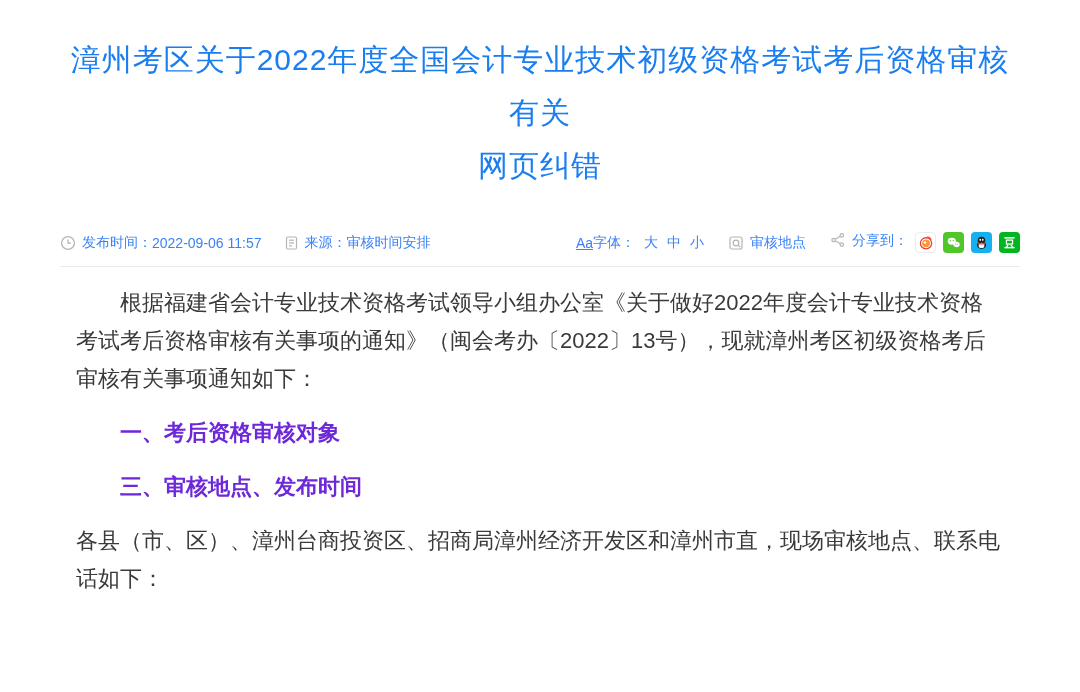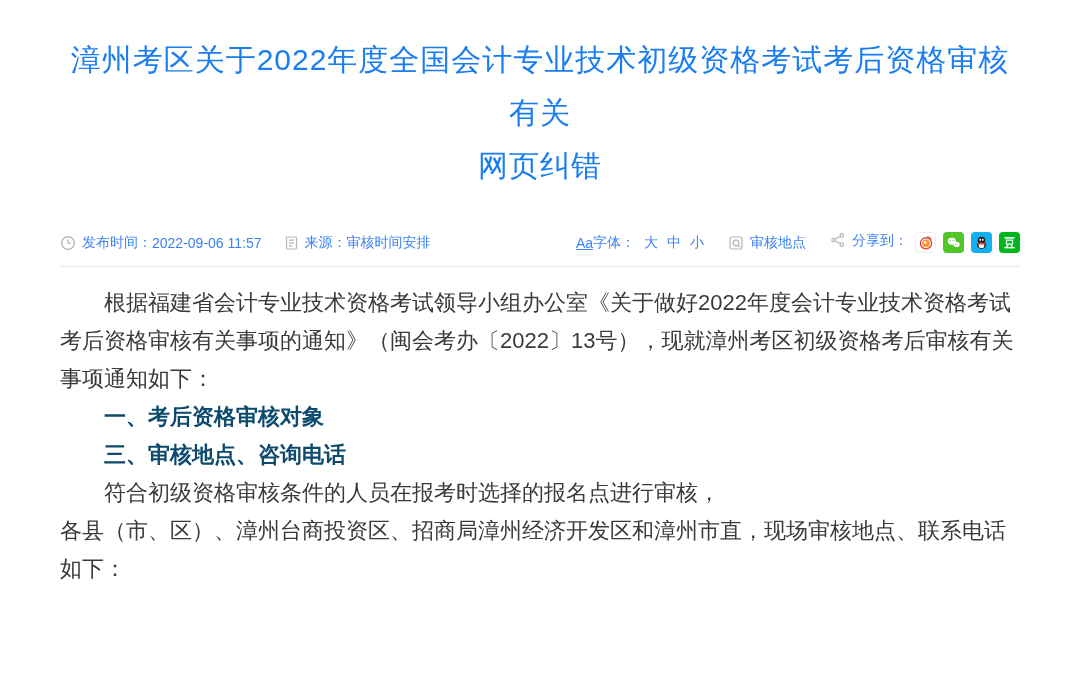--- a/index.html
+++ b/index.html
@@ -34,23 +34,23 @@
     align-items:center;justify-content:center;margin-left:7px;cursor:pointer;
     box-sizing:border-box;
   }
   .bicon svg{display:block;}
   .bicon.weibo{background:#ffffff;border:1px solid #ececec;}
   .bicon.wechat{background:#50c628;}
   .bicon.qq{background:#14b0f0;}
   .bicon.douban{background:#00b51d;}
   
   .article{margin-top:17px;font-size:22px;line-height:38px;color:#3a3a3a;}
-  .article p{margin:0;padding:0;}
+  .article p{margin:16px;padding:0;}
   .indent{text-indent:2em;}
-  .sec-h{font-weight:bold;color:#0c4a6e;}
+  .sec-h{font-weight:bold;color:#6d28d9;}
 </style>
 </head>
 <body>
 
 <div class="page">
 
   <h1 class="title">
     <span class="title-line">漳州考区关于2022年度全国会计专业技术初级资格考试考后资格审核有关</span>
     <span class="title-line">网页纠错</span>
   </h1>
@@ -143,18 +143,17 @@
             <rect x="4" y="15.2" width="12" height="1.7" fill="#ffffff"></rect>
           </svg>
         </span>
       </span>
     </div>
   </div>
 
   <div class="article">
     <p class="indent">根据福建省会计专业技术资格考试领导小组办公室《关于做好2022年度会计专业技术资格考试考后资格审核有关事项的通知》（闽会考办〔2022〕13号），现就漳州考区初级资格考后审核有关事项通知如下：</p>
     <p class="indent sec-h">一、考后资格审核对象</p>
-    <p class="indent sec-h">三、审核地点、咨询电话</p>
-    <p class="indent">符合初级资格审核条件的人员在报考时选择的报名点进行审核，</p>
+    <p class="indent sec-h">三、审核地点、发布时间</p>
     <p>各县（市、区）、漳州台商投资区、招商局漳州经济开发区和漳州市直，现场审核地点、联系电话如下：</p>
   </div>
 
 </div>
 
 </body></html>

